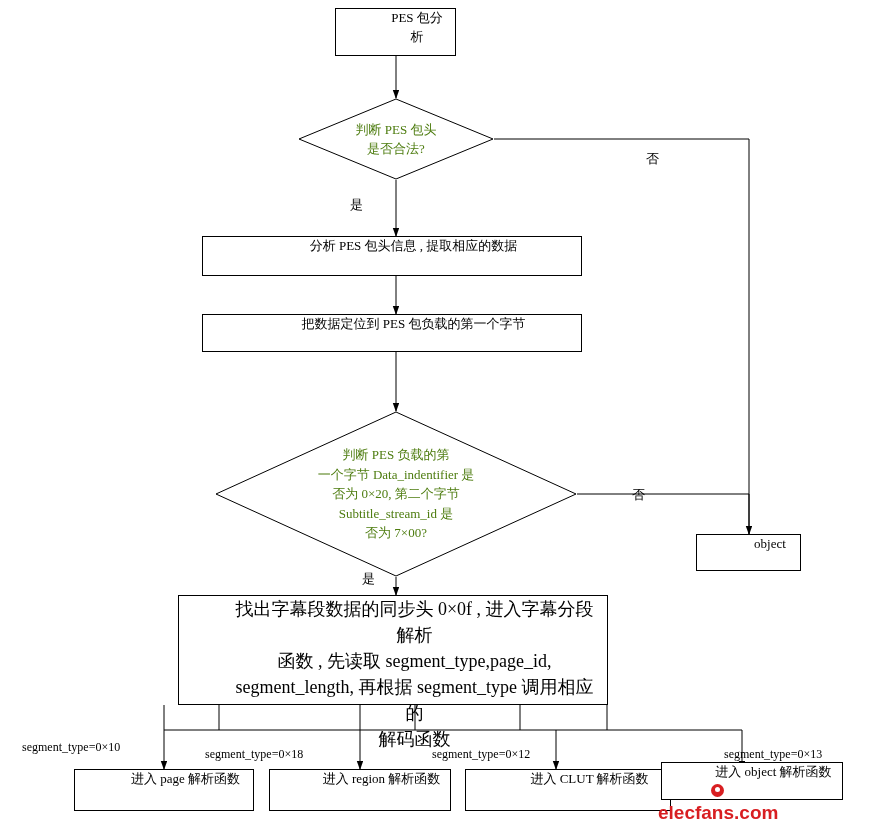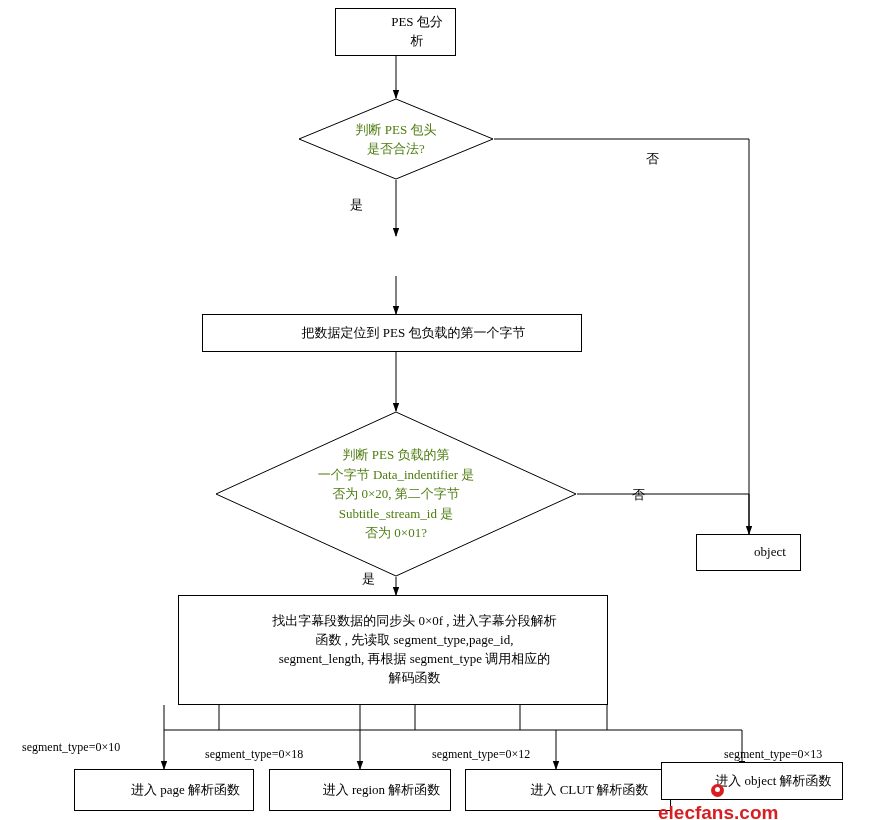--- a/index.html
+++ b/index.html
@@ -20,21 +20,21 @@
     left: 0;
     top: 0;
     width: 871px;
     height: 820px;
     pointer-events: none;
   }
   .node {
     position: absolute;
     box-sizing: border-box;
     display: flex;
-    align-items: center;
+    align-items: flex-start;
     justify-content: center;
     text-align: center;
     color: #000;
     font-size: 13px;
     line-height: 1.45;
     padding-left: 43px;
   }
   .box {
     border: 1px solid #000;
     background: #fff;
@@ -169,42 +169,45 @@
   </div>
 
   <div class="diamond-wrap" style="left:298px; top:98px; width:196px; height:82px;">
     <svg width="196" height="82" viewBox="0 0 196 82">
       <polygon points="98,1 195,41 98,81 1,41" fill="#fff" stroke="#000" stroke-width="1"></polygon>
     </svg>
     <div class="diamond-label">判断 PES 包头
 是否合法?</div>
   </div>
 
+  <div class="node box" style="left:202px; top:236px; width:380px; height:40px;">
+    <span class="node-text">分析 PES 包头信息 , 提取相应的数据</span>
+  </div>
 
   <div class="node box" style="left:202px; top:314px; width:380px; height:38px;">
     <span class="node-text">把数据定位到 PES 包负载的第一个字节</span>
   </div>
 
   <div class="diamond-wrap" style="left:215px; top:411px; width:362px; height:166px;">
     <svg width="362" height="166" viewBox="0 0 362 166">
       <polygon points="181,1 361,83 181,165 1,83" fill="#fff" stroke="#000" stroke-width="1"></polygon>
     </svg>
     <div class="diamond-label">判断 PES 负载的第
 一个字节 Data_indentifier 是
 否为 0×20, 第二个字节
 Subtitle_stream_id 是
-否为 0×01?</div>
+否为 7×00?</div>
   </div>
 
   <div class="node box" style="left:696px; top:534px; width:105px; height:37px; font-family:'Liberation Serif', serif;">
     <span class="node-text">object</span>
   </div>
 
   <div class="node box" style="left:178px; top:595px; width:430px; height:110px;">
-    <span class="node-text" style="font-size:13px;">找出字幕段数据的同步头 0×0f , 进入字幕分段解析
+    <span class="node-text" style="font-size:18px;">找出字幕段数据的同步头 0×0f , 进入字幕分段解析
 函数 , 先读取 segment_type,page_id,
 segment_length, 再根据 segment_type 调用相应的
 解码函数</span>
   </div>
 
   <div class="node box" style="left:74px; top:769px; width:180px; height:42px;">
     <span class="node-text">进入 page 解析函数</span>
   </div>
   <div class="node box" style="left:269px; top:769px; width:182px; height:42px;">
     <span class="node-text">进入 region 解析函数</span>

